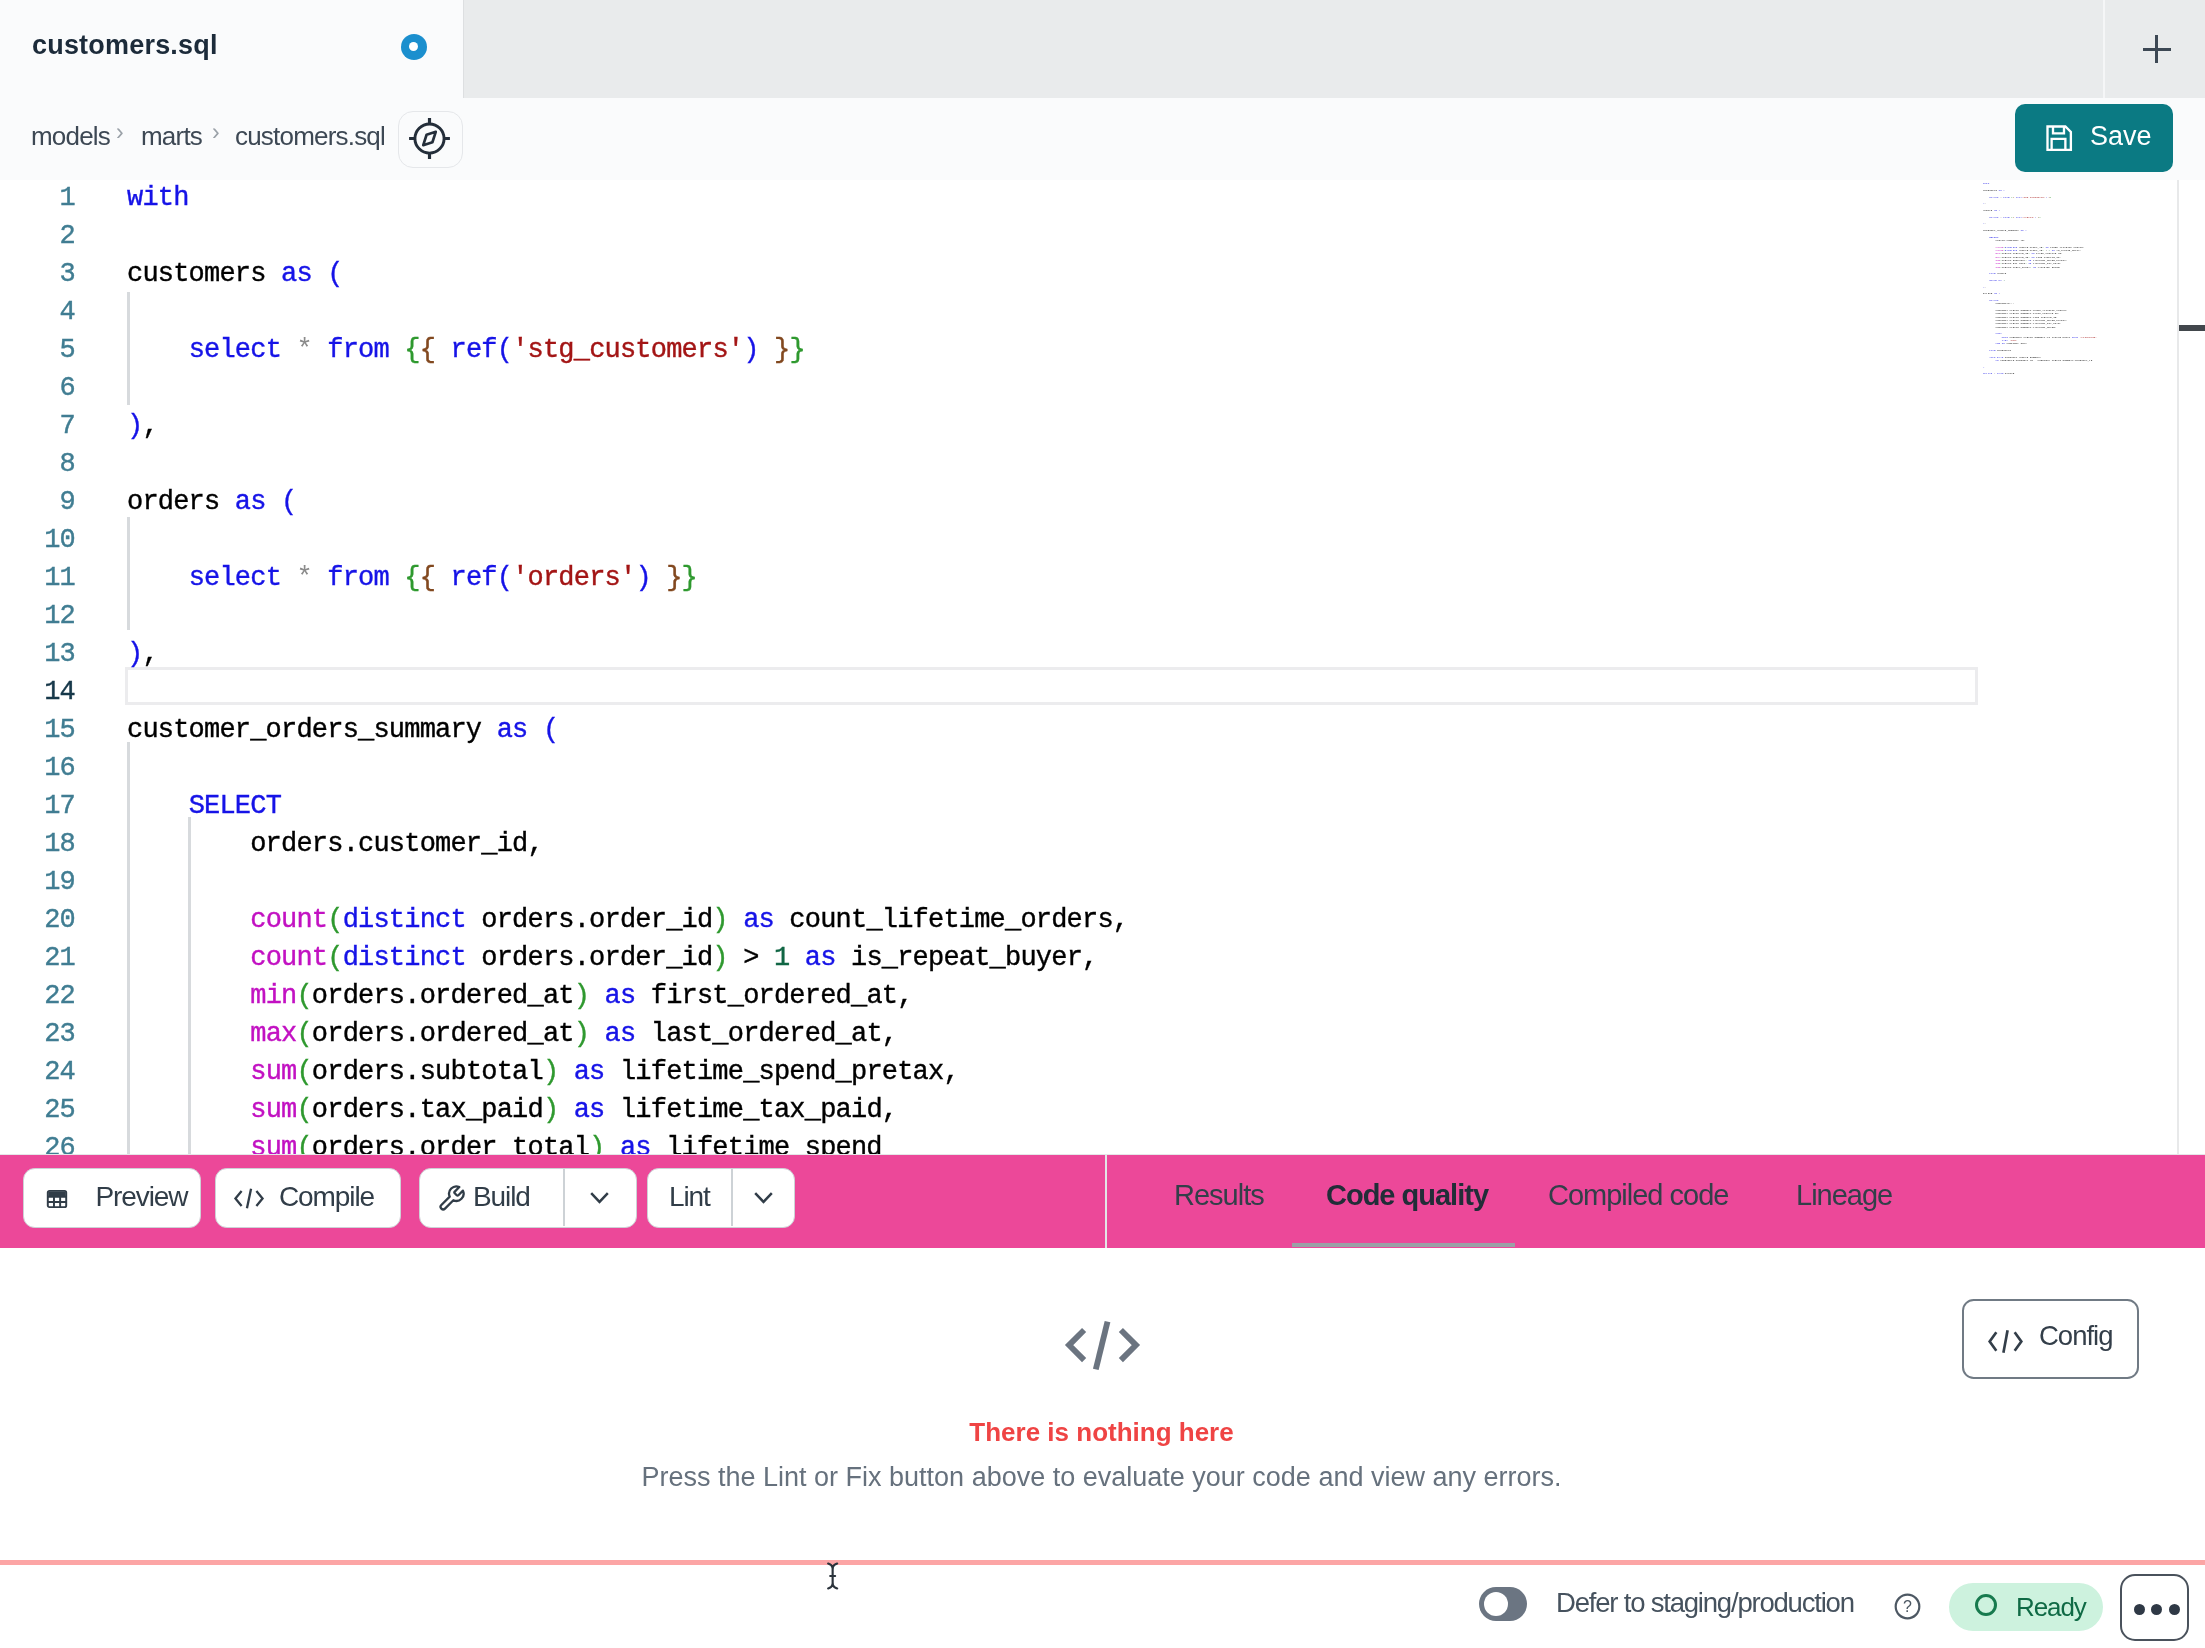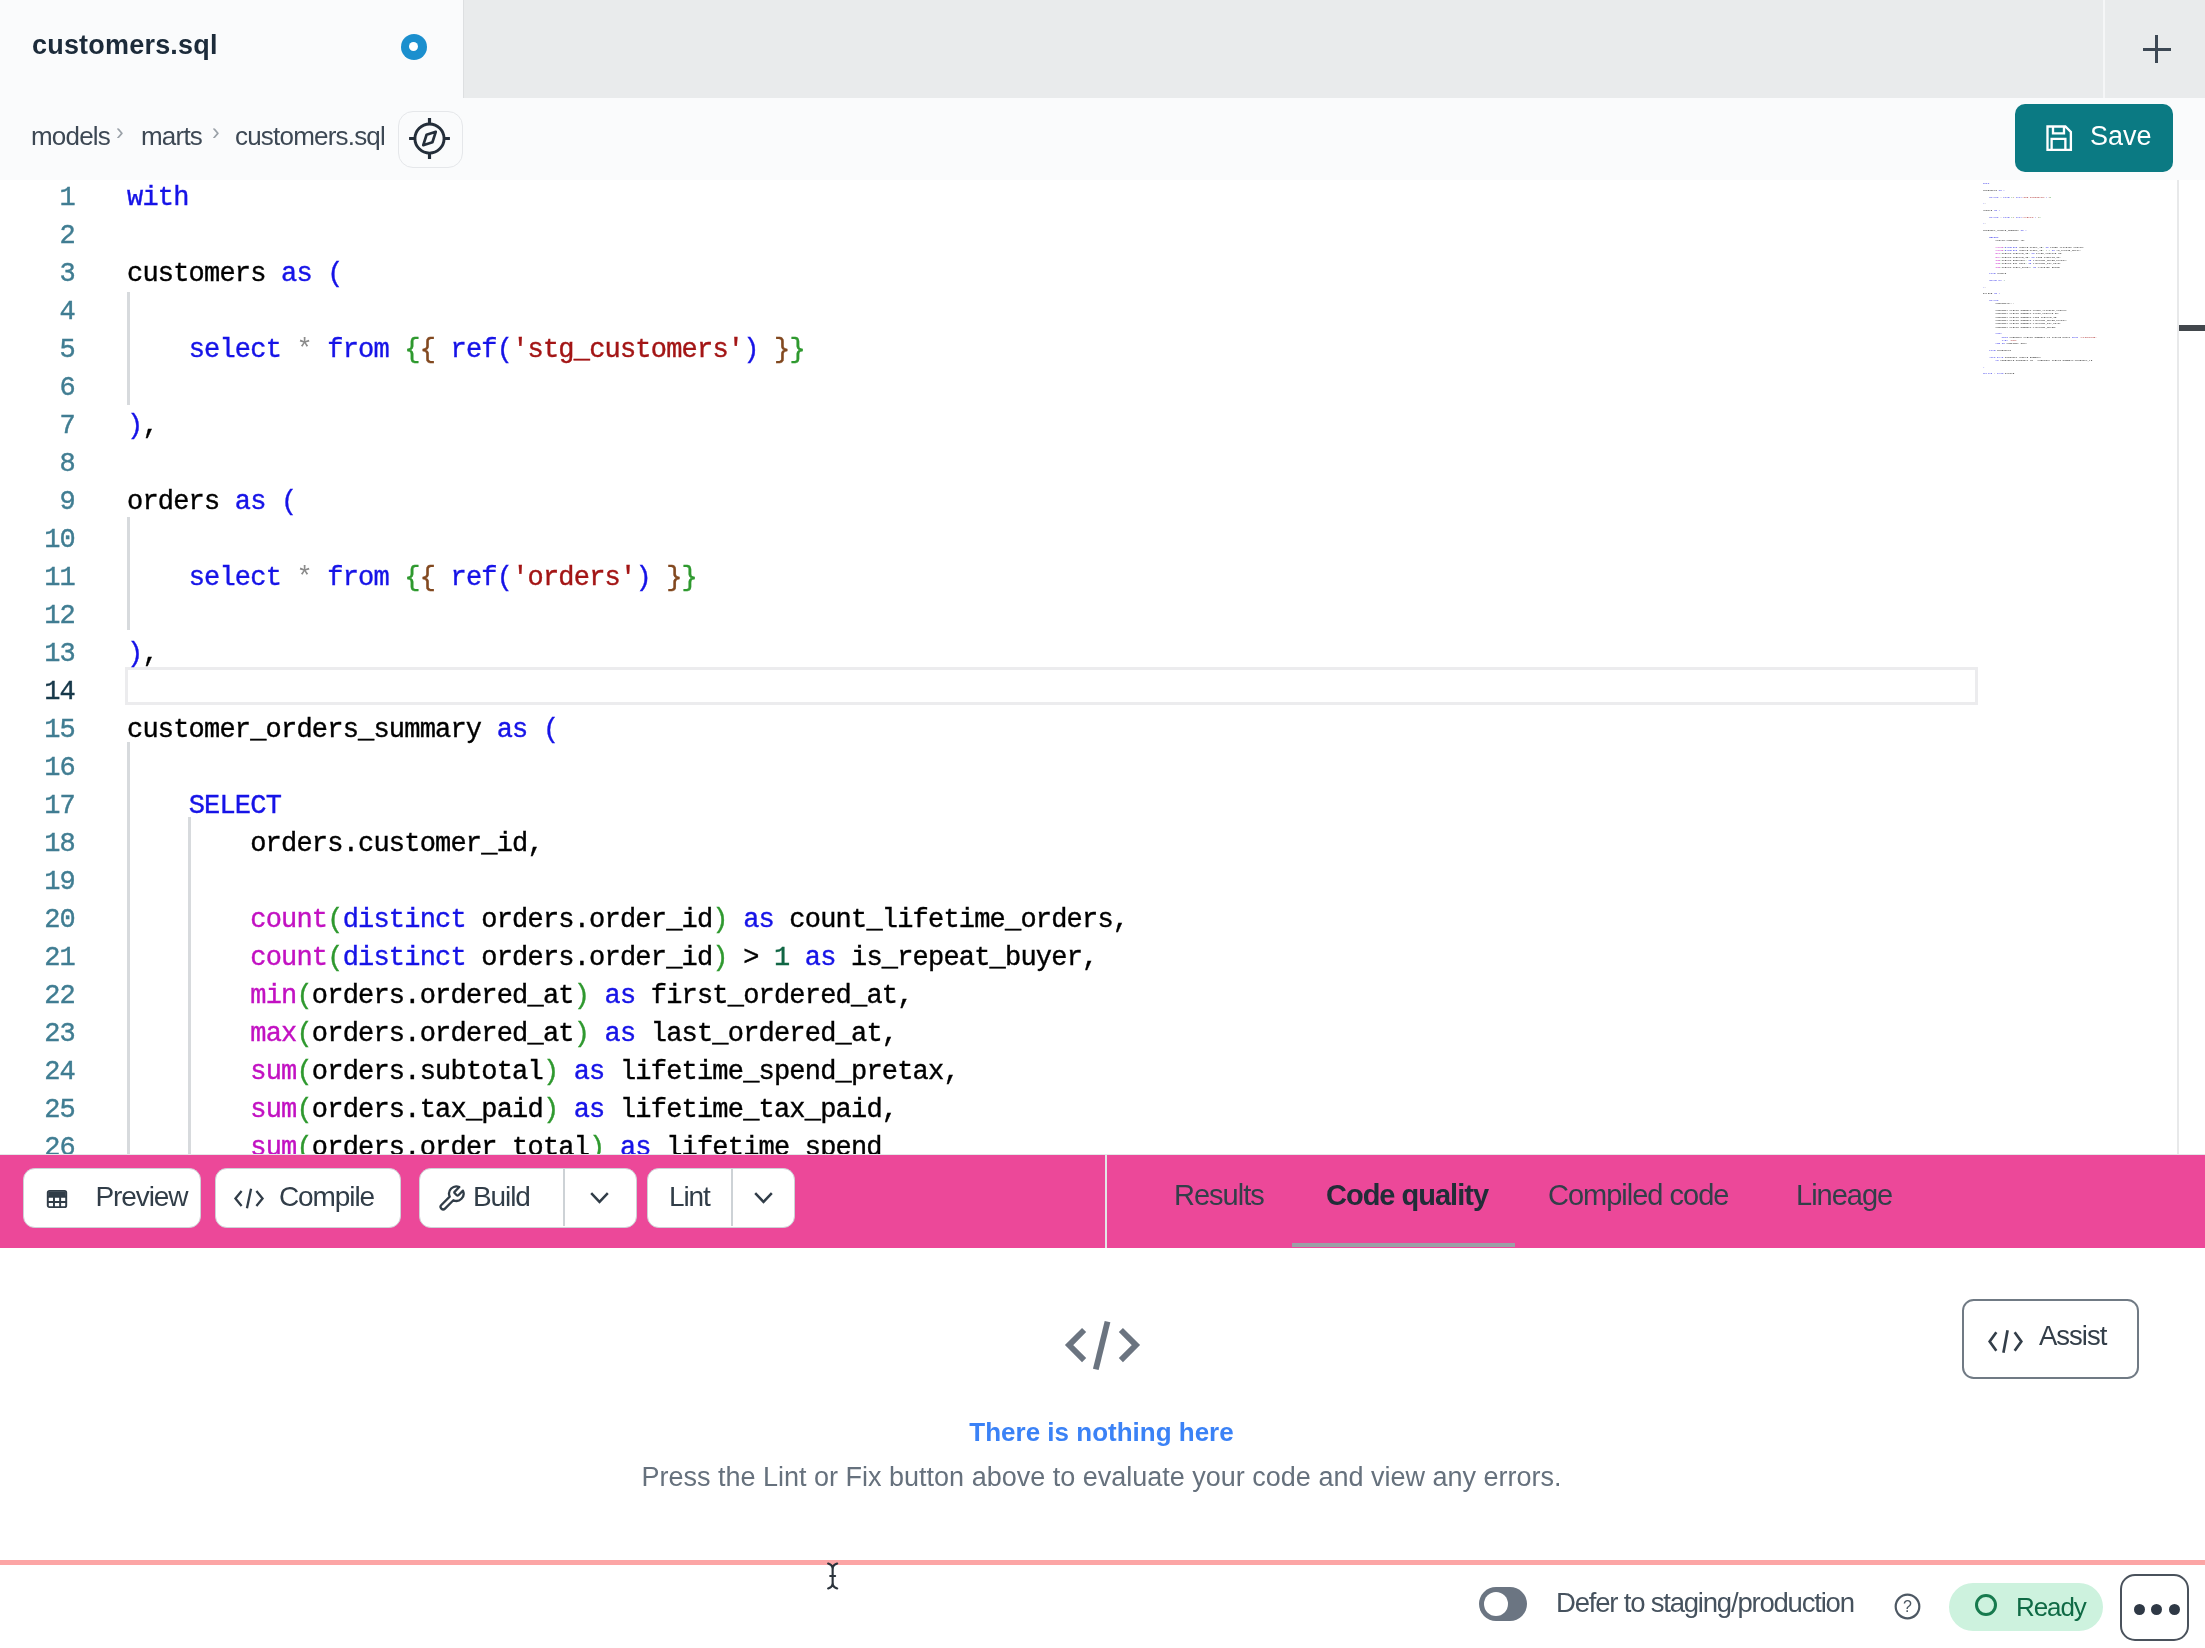--- a/index.html
+++ b/index.html
@@ -49,21 +49,21 @@
   
   #toolbar { left:0; top:1154px; width:2205px; height:94px; background:#ec4899; border-top:1.7px solid #e5e6e8; }
   .tbtn { top:13.3px; height:60px; border:1.7px solid #cdd2d6; border-radius:11.7px; background:#fff; color:#313d48; font-size:28px; letter-spacing:-1.1px; }
   .tbtn .lbl { position:absolute; top:11.7px; }
   #tbsep { left:1105px; top:0; width:1.7px; height:93px; background:#e3e5e7; }
   .ptab { top:24px; font-size:29px; letter-spacing:-1px; color:#333f49; }
   #cqunderline { left:1292px; top:88px; width:223px; height:4.2px; background:#9ba0a6; }
 
   
   #panel { left:0; top:1248px; width:2205px; height:317px; background:#fff; }
-    #emptytitle { left:268px; top:1417px; width:1667px; text-align:center; font-size:26px; font-weight:700; color:#3b82f6; }
+    #emptytitle { left:268px; top:1417px; width:1667px; text-align:center; font-size:26px; font-weight:700; color:#ef4444; }
   #emptysub { left:268px; top:1462px; width:1667px; text-align:center; font-size:27px; color:#66717d; }
   #configbtn { left:1962px; top:1299px; width:177px; height:80px; border:2.5px solid #707a84; border-radius:11.7px; background:#fff; }
 
   
   #statusbar { left:0; top:1560px; width:2205px; height:80px; background:#fff; border-top:5px solid #fca5a5; }
   #toggle { left:1479px; top:22px; width:48px; height:34px; border-radius:17.5px; background:#6b7582; }
   #toggle::after { content:""; position:absolute; left:5px; top:5px; width:24px; height:24px; border-radius:50%; background:#fff; }
   #deferlbl { left:1556px; font-size:27.5px; letter-spacing:-1.2px; color:#46525e; }
   #readypill { left:1949px; top:17.5px; width:154px; height:48px; border-radius:24px; background:#cdf2de; }
   #readyring { position:absolute; left:26px; top:11px; width:22px; height:22px; border-radius:50%; border:3.3px solid #177a4e; }
@@ -276,21 +276,21 @@
     <path d="M52 2 L38 59"></path>
   </svg>
   <div class="abs" id="emptytitle">There is nothing here</div>
   <div class="abs" id="emptysub">Press the Lint or Fix button above to evaluate your code and view any errors.</div>
   <div class="abs" id="configbtn">
     <svg style="position:absolute;left:22.5px;top:27.5px" width="37" height="25" viewBox="0 0 44 30" fill="none" stroke="#333e49" stroke-width="3.2">
       <path d="M11 4 L3 15 L11 26"></path>
       <path d="M33 4 L41 15 L33 26"></path>
       <path d="M24.5 1.5 L19.5 28.5"></path>
     </svg>
-    <span style="position:absolute;left:75px;top:19px;font-size:27.5px;letter-spacing:-1px;color:#333e49;">Assist</span>
+    <span style="position:absolute;left:75px;top:19px;font-size:27.5px;letter-spacing:-1px;color:#333e49;">Config</span>
   </div>
 
   <div class="abs" id="statusbar">
   <div class="abs" id="toggle" style="top:22px; left:1479px;"></div>
   <div class="abs" id="deferlbl" style="top:22px;">Defer to staging/production</div>
   <svg class="abs" style="left:1894px; top:27.5px;" width="27" height="27" viewBox="0 0 32 32" fill="none">
       <circle cx="16" cy="16" r="14" stroke="#4d5863" stroke-width="2.6"></circle>
       <text x="16" y="22" text-anchor="middle" font-size="19" fill="#4d5863" font-family="Liberation Sans">?</text>
     </svg>
   <div class="abs" id="readypill" style="left:1949px; top:17.5px;">

